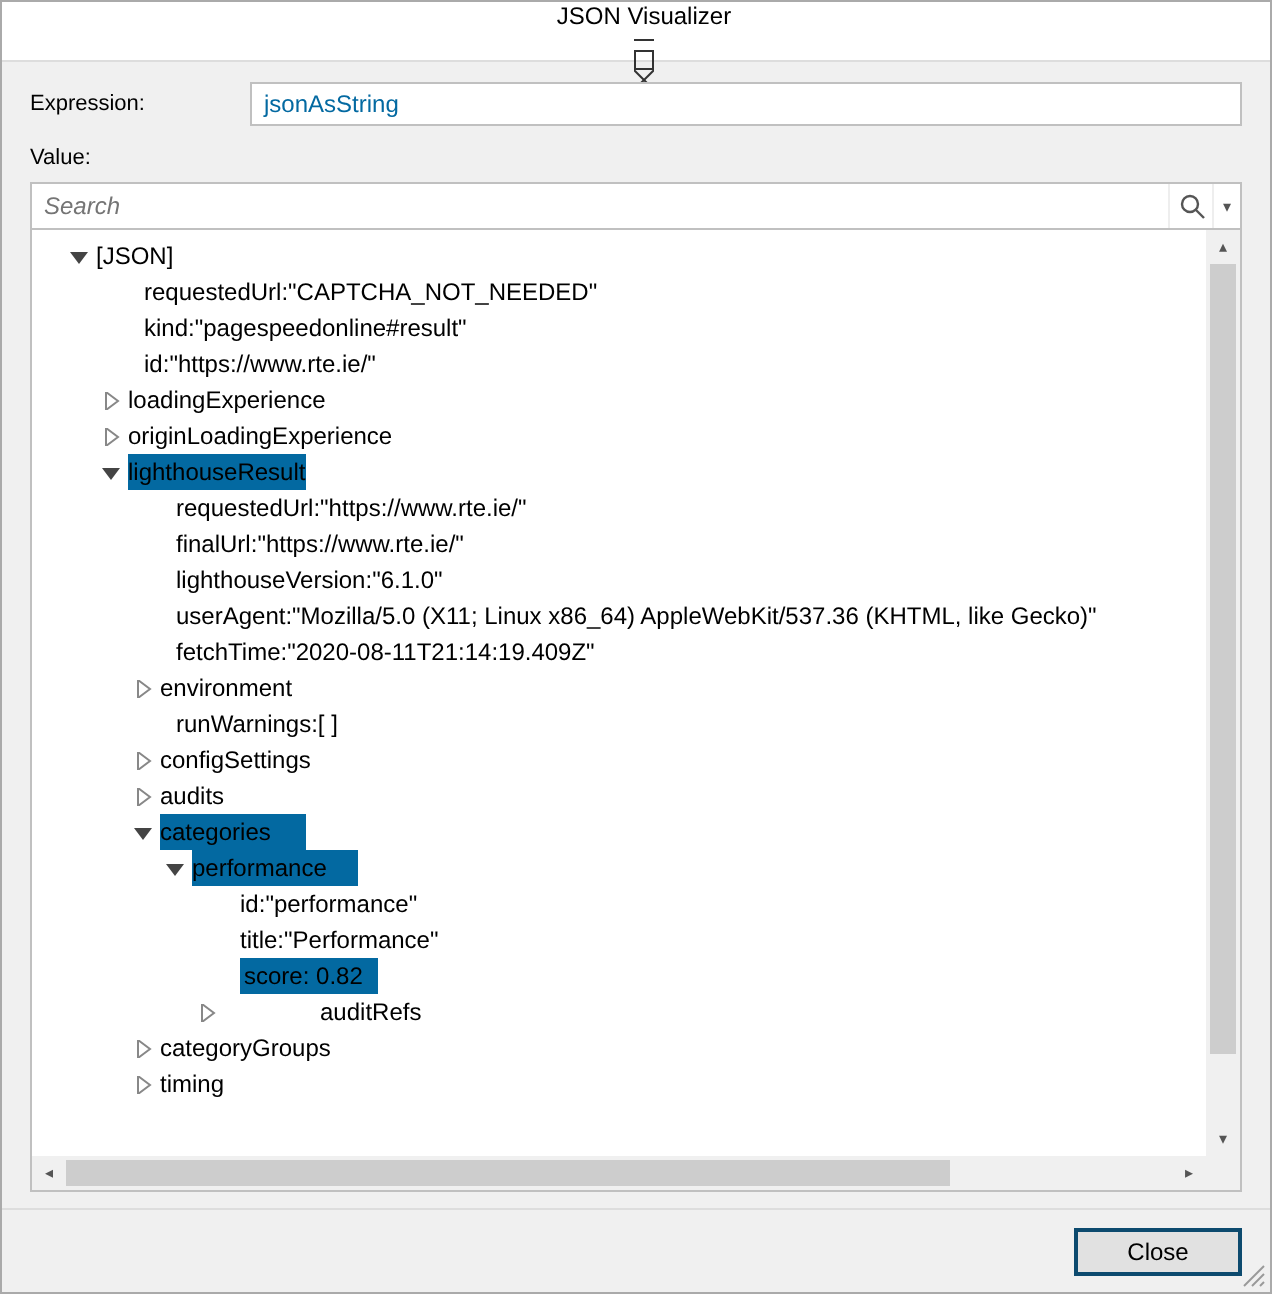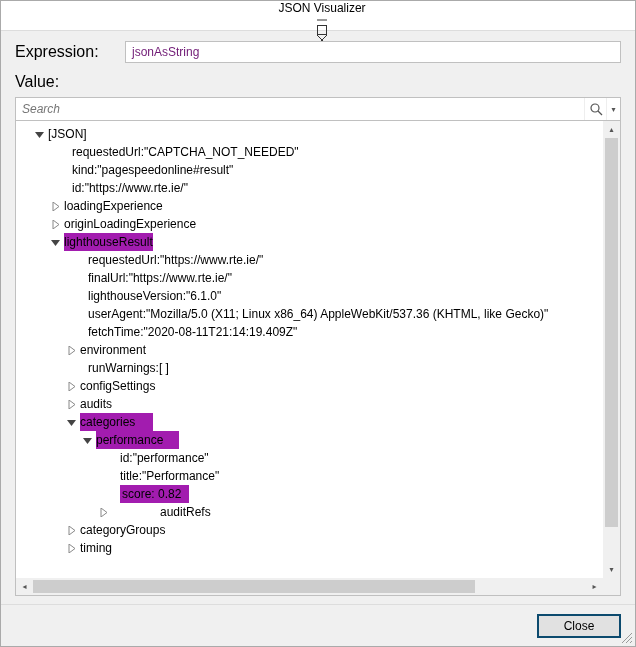--- a/index.html
+++ b/index.html
@@ -4,22 +4,22 @@
 <style>
   * { box-sizing: border-box; margin: 0; padding: 0; }
   body { font-family: "Segoe UI", Tahoma, sans-serif; font-size: 12px; background: #fff; width: 636px; height: 647px; overflow: hidden; }
   .window { width: 636px; height: 647px; border: 1px solid #aaa; background: #f0f0f0; display: flex; flex-direction: column; position: relative; }
   .titlebar { height: 30px; background: #fff; display: flex; align-items: center; padding-left: 8px; border-bottom: 1px solid #ddd; flex-direction: column; }
   .titlebar .title { flex: 1; font-size: 12px; }
   .winbtn { width: 45px; height: 29px; display: flex; align-items: center; justify-content: center; }
   .winbtn svg { display: block; }
   .content { flex: 1; display: flex; flex-direction: column; padding: 10px 14px 8px 14px; }
   .row { display: flex; align-items: center; margin-bottom: 10px; }
-  .label { width: 110px; font-size: 16px; }
-  .exprbox { flex: 1; height: 22px; border: 1px solid #c0c0c0; background: #fff; display: flex; align-items: center; padding: 0 6px; font-size: 12px; color: #701a75; }
+  .label { width: 110px; font-size: 11px; }
+  .exprbox { flex: 1; height: 22px; border: 1px solid #c0c0c0; background: #fff; display: flex; align-items: center; padding: 0 6px; font-size: 12px; color: #0369a1; }
   .valuewrap { flex: 1; display: flex; flex-direction: column; margin-top: 2px; }
   .searchbar { height: 24px; border: 1px solid #c0c0c0; background: #fff; display: flex; align-items: center; }
   .searchinput { flex: 1; border: none; outline: none; padding: 0 6px; font-size: 12px; font-style: italic; color: #b91c1c; background: transparent; height: 100%; }
   .searchicon { width: 22px; height: 100%; display: flex; align-items: center; justify-content: center; border-left: 1px solid #eee; }
   .searchdd { width: 14px; height: 100%; display: flex; align-items: center; justify-content: center; font-size: 8px; color: #555; border-left: 1px solid #eee; }
   .treewrap { flex: 1; border: 1px solid #c0c0c0; background: #fff; border-top: none; position: relative; overflow: hidden; }
   .tree { position: absolute; top: 0; left: 0; right: 17px; bottom: 17px; overflow: hidden; padding: 4px 0 0 4px; }
   .hscroll { position: absolute; bottom: 0; left: 0; right: 17px; height: 17px; background: #f0f0f0; display: flex; }
   .vscroll { position: absolute; top: 0; right: 0; bottom: 17px; width: 17px; background: #f0f0f0; display: flex; flex-direction: column; }
   .sbtn { width: 17px; height: 17px; display: flex; align-items: center; justify-content: center; background: #f0f0f0; font-size: 8px; color: #555; }
@@ -27,21 +27,21 @@
   .hthumb { position: absolute; top: 2px; left: 0; width: 80%; height: 13px; background: #cdcdcd; }
   .vtrack { flex: 1; position: relative; background: #f0f0f0; }
   .vthumb { position: absolute; left: 2px; top: 0; height: 92%; width: 13px; background: #cdcdcd; }
   .corner { position: absolute; right: 0; bottom: 0; width: 17px; height: 17px; background: #f0f0f0; }
   .node { display: flex; align-items: center; height: 18px; line-height: 18px; white-space: nowrap; }
   .toggle { width: 14px; height: 14px; display: inline-flex; align-items: center; justify-content: center; margin-right: 2px; }
   .toggle svg { display: block; }
   .notoggle { width: 16px; display: inline-block; }
   .key { color: #000; }
   .val { color: #000; }
-  .hl { background: #a21caf; }
+  .hl { background: #0369a1; }
   .pad1 { padding-left: 12px; }
   .pad2 { padding-left: 36px; }
   .pad2b { padding-left: 28px; }
   .pad3 { padding-left: 44px; }
   .pad3b { padding-left: 52px; }
   .pad4 { padding-left: 60px; }
   .pad5 { padding-left: 76px; gap: 48px; }
   .pad5b { padding-left: 84px; }
   .footer { height: 42px; display: flex; justify-content: flex-end; align-items: center; padding-right: 14px; border-top: 1px solid #ddd; }
   .closebtn { width: 84px; height: 24px; border: 2px solid #0c4a6e; background: #e1e1e1; font-size: 12px; cursor: pointer; }

